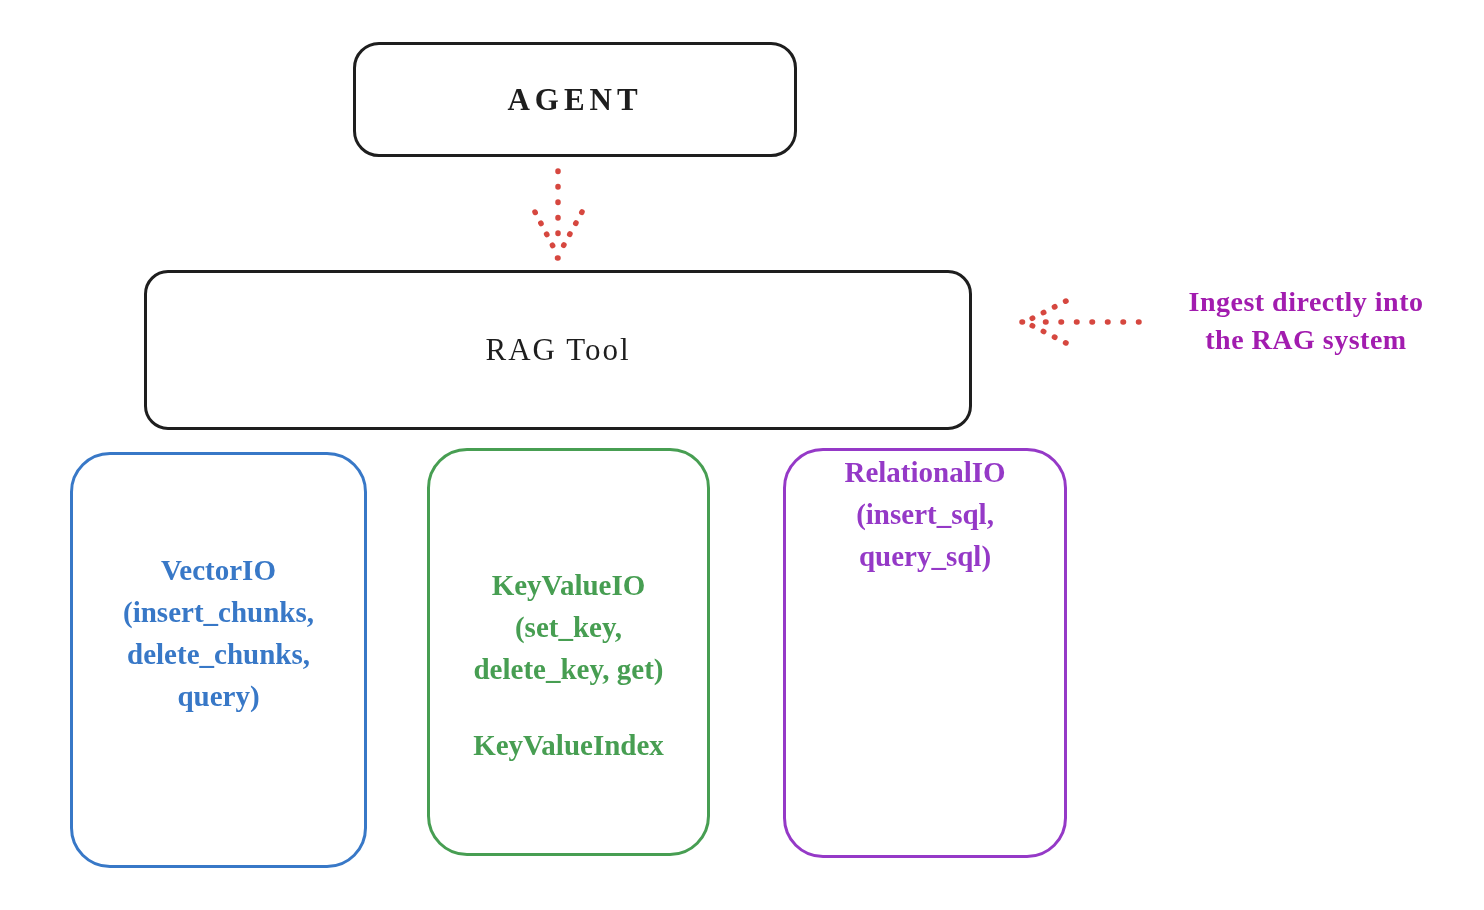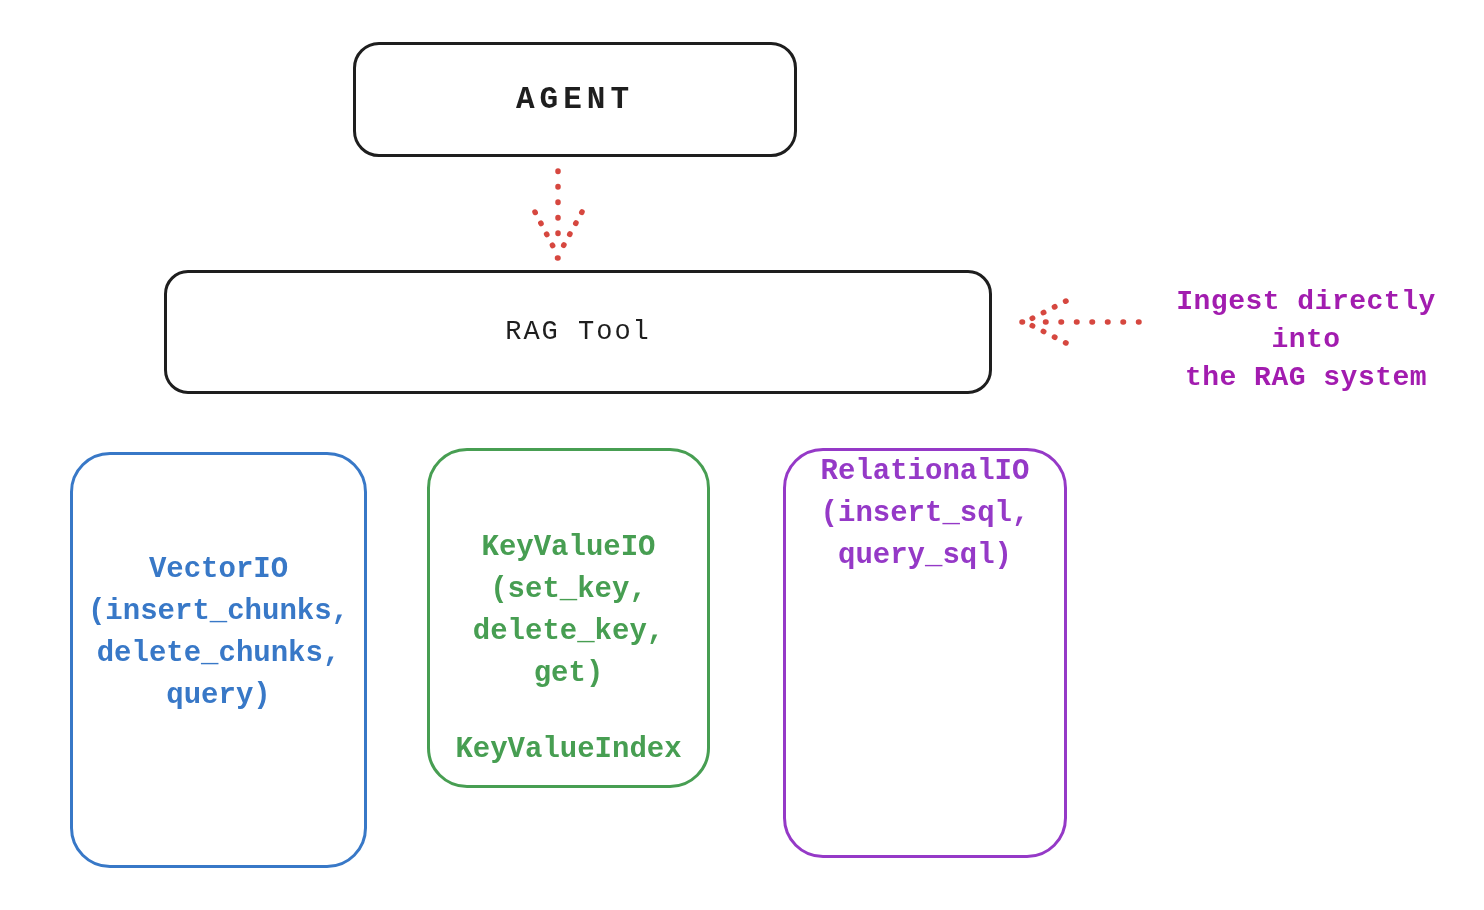--- a/index.html
+++ b/index.html
@@ -5,21 +5,21 @@
   html, body {
     margin: 0;
     padding: 0;
     background: #ffffff;
   }
   #canvas {
     position: relative;
     width: 1484px;
     height: 910px;
     background: #ffffff;
-    font-family: Liberation Mono, monospace;
+    font-family: Liberation Serif, serif;
     overflow: hidden;
     border-radius: 10px;
   }
   #arrows-layer {
     position: absolute;
     left: 0; top: 0;
     width: 1484px; height: 910px;
     pointer-events: none;
   }
   #arrows-layer path {
@@ -43,24 +43,24 @@
   }
   .agent-box {
     left: 353px; top: 42px;
     width: 444px; height: 115px;
     border-radius: 26px;
     font-size: 31px;
     font-weight: 700;
     letter-spacing: 5px;
   }
   .rag-box {
-    left: 164px; top: 270px;
-    width: 828px; height: 124px;
+    left: 144px; top: 270px;
+    width: 828px; height: 160px;
     border-radius: 24px;
-    font-size: 27px;
+    font-size: 31px;
     font-weight: 400;
     letter-spacing: 2px;
   }
   .annotation {
     position: absolute;
     left: 1140px; top: 283px;
     width: 332px;
     text-align: center;
     font-size: 28px;
     line-height: 38px;
@@ -73,21 +73,21 @@
     border-width: 3.5px;
     border-style: solid;
     border-radius: 40px;
     background: #ffffff;
     text-align: center;
     font-size: 29px;
     line-height: 42px;
     font-weight: 600;
   }
   .io-box-vector    { left: 70px;  top: 452px; width: 297px; height: 416px; padding-top: 94px; }
-  .io-box-keyvalue  { left: 427px; top: 448px; width: 283px; height: 340px; padding-top: 76px; }
+  .io-box-keyvalue  { left: 427px; top: 448px; width: 283px; height: 408px; padding-top: 113px; }
   .io-box-relational{ left: 783px; top: 448px; width: 284px; height: 410px; }
   .io-index {
     margin-top: 34px;
   }
 </style>
 </head>
 <body>
 
 <div id="canvas">
 

